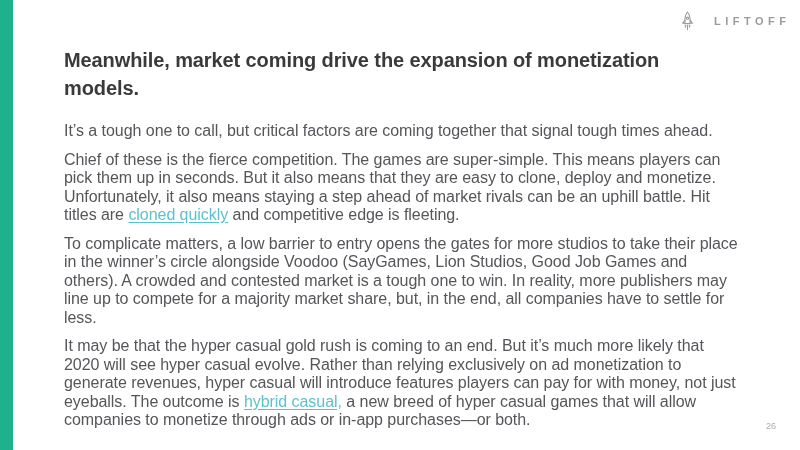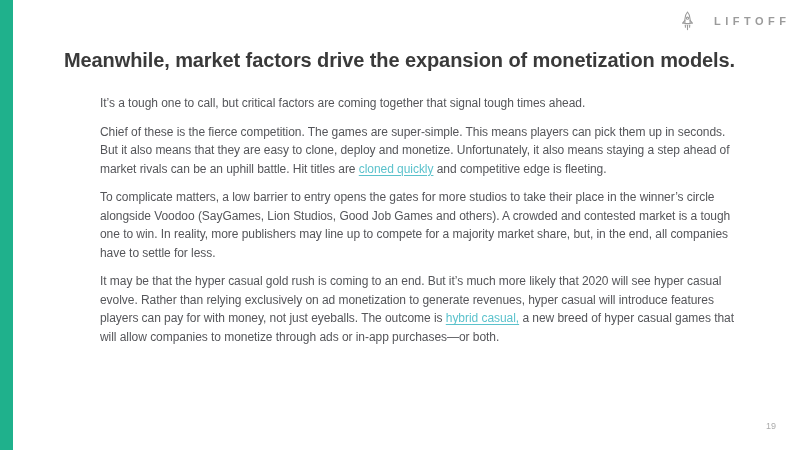--- a/index.html
+++ b/index.html
@@ -48,26 +48,25 @@
   }
   .slide-title {
     font-size: 20px;
     line-height: 28px;
     font-weight: bold;
     letter-spacing: -0.1px;
     color: var(--heading, #3A3A3A);
     margin-bottom: 20px;
   }
   .body-para {
-    font-size: 12px;
+    font-size: 16px;
     line-height: 18.5px;
     letter-spacing: -0.05px;
     color: var(--body, #55565A);
     margin-bottom: 10px;
-    margin-left: 36px;
   }
   .body-para .italic { }
   .text-link {
     color: var(--link, #5BC2CC);
     text-underline-offset: 2px;
   }
   .page-number {
     position: absolute;
     right: 24px;
     bottom: 19px;
@@ -91,24 +90,24 @@
         <line x1="6.5" y1="14.2" x2="6.5" y2="18.6"></line>
         <line x1="4.4" y1="14.2" x2="4.4" y2="16.2"></line>
         <line x1="8.6" y1="14.2" x2="8.6" y2="16.2"></line>
         <circle cx="6.5" cy="7.2" r="1.1"></circle>
       </svg>
     </span>
     <span class="logo-text">LIFTOFF</span>
   </div>
 
   <div class="content">
-    <h1 class="slide-title">Meanwhile, market factors drive the expansion of monetization models.</h1>
+    <h1 class="slide-title">Meanwhile, market coming drive the expansion of monetization models.</h1>
     <div>
         <p class="body-para"><span>It’s a tough one to call, but critical factors are coming together that signal tough times ahead.</span></p>
         <p class="body-para"><span>Chief of these is the fierce competition. The games are super-simple. This means players can pick them up in seconds. But it also means that they are easy to clone, deploy and monetize. Unfortunately, it also means staying a step ahead of market rivals can be an uphill battle. Hit titles are </span><a href="#" class="text-link">cloned quickly</a><span> and competitive edge is fleeting.</span></p>
         <p class="body-para"><span>To complicate matters, a low barrier to entry opens the gates for more studios to take their place in the winner’s circle alongside Voodoo (SayGames, Lion Studios, Good Job Games and others). A crowded and contested market is a tough one to win. In reality, more publishers may line up to compete for a majority market share, but, in the end, all companies have to settle for less.</span></p>
         <p class="body-para"><span>It may be that the hyper casual gold rush is coming to an end. But it’s much more likely that 2020 will see hyper casual </span><span class="italic">evolve</span><span>. Rather than relying exclusively on ad monetization to generate revenues, hyper casual will introduce features players can pay for with money, not just eyeballs. The outcome is </span><a href="#" class="text-link">hybrid casual,</a><span> a new breed of hyper casual games that will allow companies to monetize through ads or in-app purchases—or both.</span></p>
       </div>
   </div>
 
-  <div class="page-number">19</div>
+  <div class="page-number">26</div>
 
 </div>
 
 </body></html>

